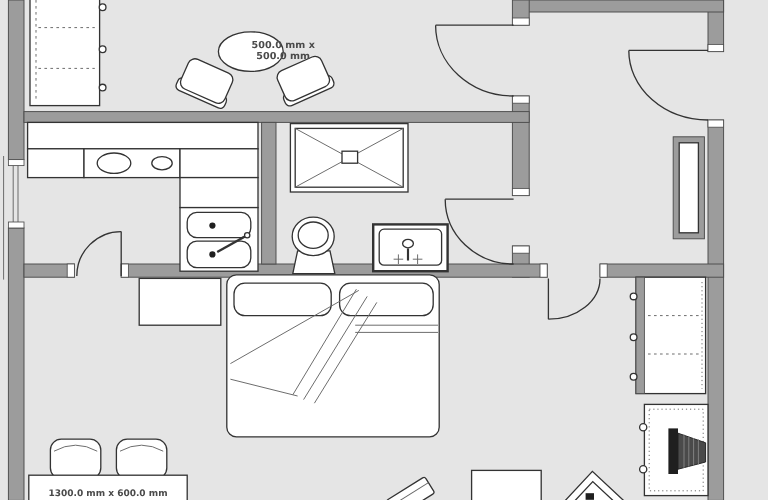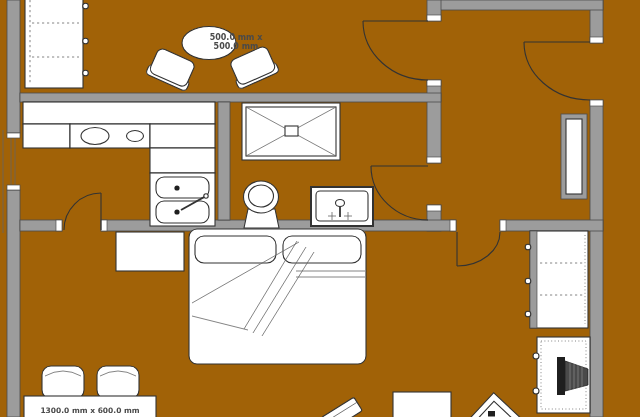--- a/index.html
+++ b/index.html
@@ -1,16 +1,16 @@
 <!DOCTYPE html>
 <html><head>
 <meta charset="utf-8">
 <style>
   html,body{margin:0;padding:0;background:#ffffff;}
-  .stage{position:relative;width:640px;height:417px;background:#a16207;overflow:hidden;
+  .stage{position:relative;width:640px;height:417px;background:#e5e5e5;overflow:hidden;
          font-family:"DejaVu Sans", sans-serif;}
   svg{display:block;}
   .w   {fill:#9c9c9c;stroke:#4d4d4d;stroke-width:0.8;}
   .f   {fill:#ffffff;stroke:#333333;stroke-width:1.1;}
   .f2  {fill:#ffffff;stroke:#333333;stroke-width:2;}
   .ln  {fill:none;stroke:#333333;stroke-width:1.1;}
   .thin{fill:none;stroke:#666666;stroke-width:0.8;}
   .dash{stroke-dasharray:2.2,2.8;}
   .dot {stroke-dasharray:1,2.4;}
   .jamb{fill:#ffffff;stroke:#4d4d4d;stroke-width:0.7;}

